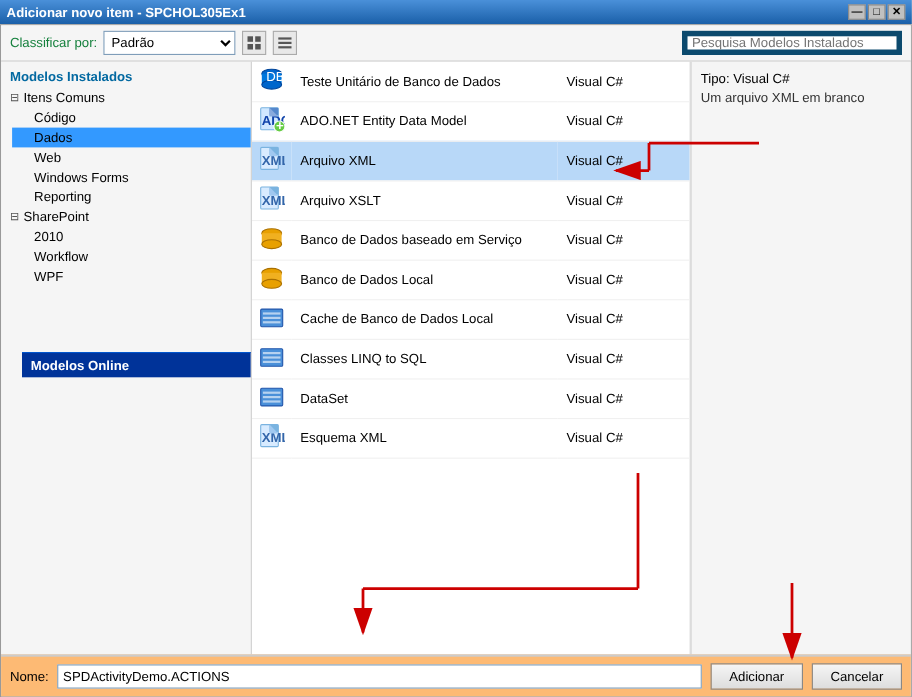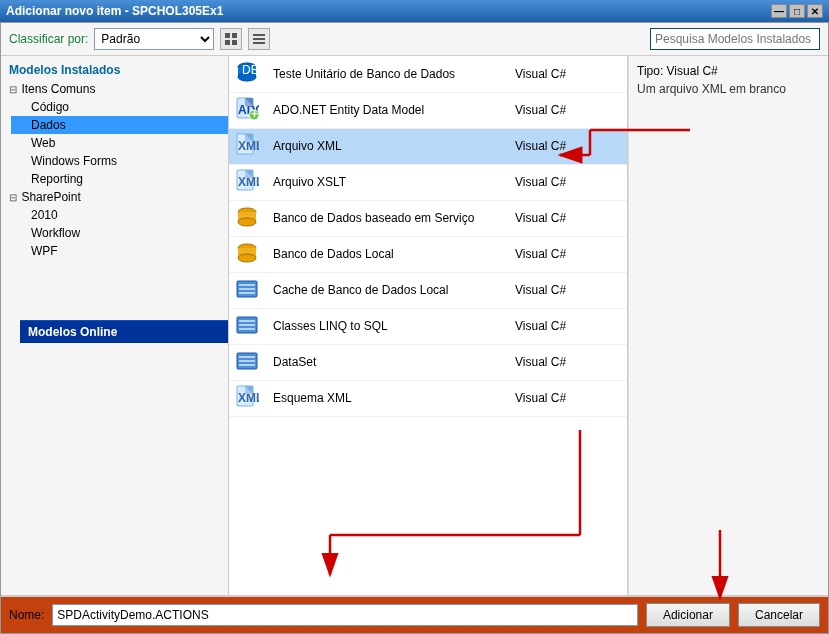--- a/index.html
+++ b/index.html
@@ -45,21 +45,21 @@
     .toolbar label { color: #15803d; font-size: 12px; }
     .toolbar select {
       height: 22px; border: 1px solid #7f9db9; background: white; font-size: 12px; padding: 0 2px; min-width: 120px;
     }
     .toolbar-sep { flex: 1; }
     .view-btn {
       width: 22px; height: 22px; border: 1px solid #aaa; background: #e8e8e8;
       display: flex; align-items: center; justify-content: center; cursor: pointer;
     }
     .search-box {
-      border: 1px solid #0c4a6e; background: white; height: 22px; width: 170px; padding: 0 4px; font-size: 12px;
+      border: 5px solid #0c4a6e; background: white; height: 22px; width: 200px; padding: 0 4px; font-size: 12px;
     }
 
     
     .content {
       display: flex;
       flex: 1;
       overflow: hidden;
     }
 
     
@@ -116,21 +116,21 @@
       background: #f5f5f5;
       border-left: 1px solid #ddd;
       flex-shrink: 0;
     }
     .info-type-label { font-size: 12px; color: #000; margin-bottom: 4px; }
     .info-desc { font-size: 12px; color: #333; }
 
     
     .bottom-bar {
       border-top: 2px solid #ccc;
-      background: #c2410c;
+      background: #fdba74;
       padding: 6px 8px;
       display: flex;
       align-items: center;
       gap: 8px;
     }
     .name-label { font-size: 12px; color: #000; white-space: nowrap; }
     .name-input {
       flex: 1; height: 22px; border: 1px solid #7f9db9; background: white; font-size: 12px; padding: 0 4px;
     }
     .btn-add, .btn-cancel {

